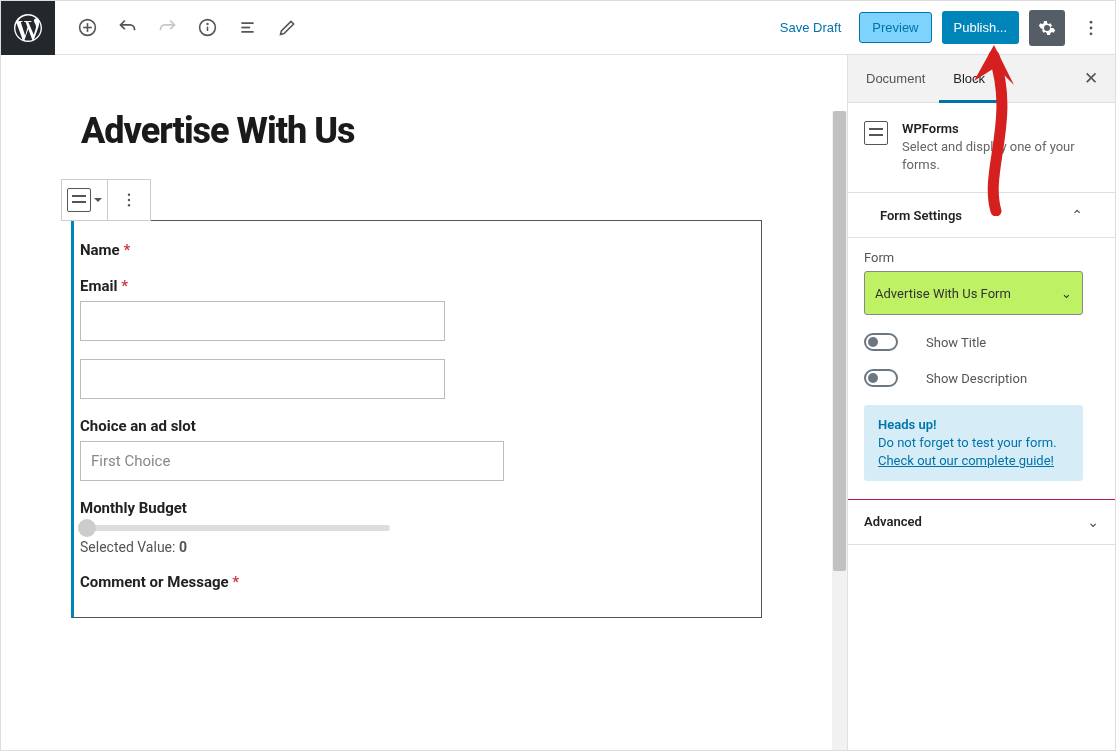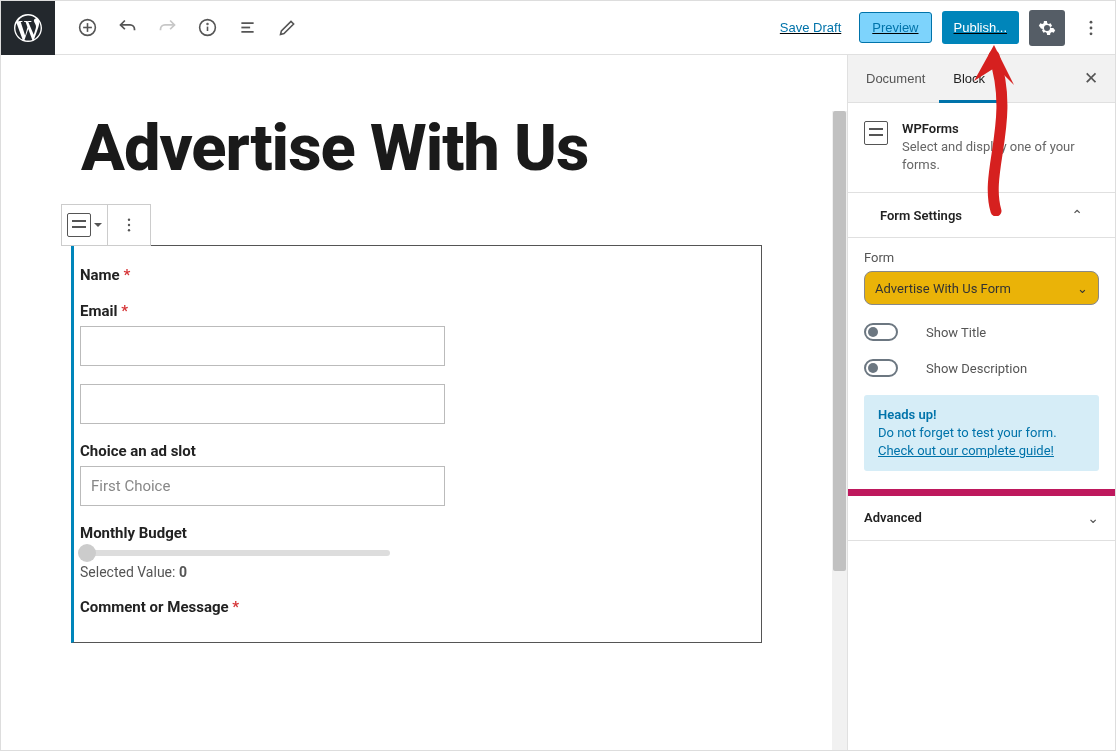--- a/index.html
+++ b/index.html
@@ -38,21 +38,21 @@
   }
   .tool-btn {
     width: 36px; height: 36px;
     display: flex; align-items: center; justify-content: center;
     border: none; background: transparent; cursor: pointer;
     color: #555;
   }
   .tool-btn.disabled { color: #c7c7c7; }
   .tool-btn svg { width: 21px; height: 21px; }
   .topbar-spacer { flex: 1; }
-  .top-actions { display: flex; align-items: center; gap: 10px; padding-right: 8px; text-decoration: underline; }
+  .top-actions { display: flex; align-items: center; gap: 10px; padding-right: 8px; }
   .save-draft {
     color: #0073aa; background: transparent; border: none;
     font-size: 13px; cursor: pointer; padding: 8px;
   }
   .preview-btn {
     border: 1.5px solid #0073aa; color: #0073aa; background: #7dd3fc;
     padding: 7px 12px; font-size: 13px; border-radius: 3px; cursor: pointer;
   }
   .publish-btn {
     border: none; background: #0085ba; color: #fff;
@@ -81,25 +81,25 @@
   }
   .scroll-track {
     position: absolute; right: 0; top: 56px; width: 15px; height: 640px;
     background: #f1f1f1;
   }
   .scroll-thumb {
     position: absolute; width: 13px; height: 460px; top: 0; left: 1px;
     background: #c1c1c1; border-radius: 2px;
   }
   .page-title {
-    font-size: 65px;
+    font-size: 36px;
     font-weight: 800;
     color: #1a1a1a;
     letter-spacing: -1px;
-    margin: 0 0 18px 0;
+    margin: 0 0 27px 0;
     padding: 0 10px;
   }
   .block-toolbar {
     display: flex; border: 1px solid #ccc; width: fit-content;
     background: #fff; margin-left: -10px; margin-bottom: -1px;
     position: relative; z-index: 2;
   }
   .block-toolbar-btn {
     width: 42px; height: 40px; border: none; background: #fff;
     display: flex; align-items: center; justify-content: center;
@@ -120,21 +120,21 @@
   .req { color: #d63638; }
   .name-row { display: flex; gap: 16px; }
   .name-col { display: flex; flex-direction: column; }
   .text-input {
     width: 175px; height: 40px; border: 1px solid #bbb;
     background: #fff; padding: 0 8px; font-size: 14px;
   }
   .text-input.wide { width: 365px; }
   .sublabel { font-size: 13px; color: #555; margin-top: 4px; }
   .select-display {
-    width: 365px; height: 40px; border: 1px solid #bbb;
+    width: 424px; height: 40px; border: 1px solid #bbb;
     display: flex; align-items: center; padding: 0 10px;
     color: #888; font-size: 15px;
   }
   .slider {
     width: 310px; height: 6px; background: #ddd; border-radius: 3px;
     position: relative; margin-top: 8px;
   }
   .slider-thumb {
     position: absolute; left: -2px; top: -6px;
     width: 18px; height: 18px; background: #ccc; border-radius: 50%;
@@ -181,25 +181,25 @@
   .block-icon::after { top: 12px; }
   .block-title { font-size: 13px; font-weight: 600; color: #222; }
   .block-help { font-size: 13px; color: #666; margin-top: 2px; line-height: 1.4; }
   .panel-header {
     display: flex; justify-content: space-between; align-items: center;
     padding: 14px 32px; border-bottom: 1px solid #e0e0e0;
     cursor: pointer;
   }
   .panel-title { font-size: 13px; font-weight: 600; color: #222; }
   .chevron { font-size: 14px; color: #555; }
-  .panel-body { padding: 12px 16px 18px 16px; border-bottom: 7px solid #be185d; }
+  .panel-body { padding: 12px 32px 18px 16px; border-bottom: 1px solid #be185d; }
   .panel-label { font-size: 13px; color: #555; display: block; margin-bottom: 6px; }
   .form-select {
-    width: 100%; height: 34px; border: 1px solid #888;
-    border-radius: 8px; background: #eab308; padding: 0 10px;
+    width: 100%; height: 44px; border: 1px solid #888;
+    border-radius: 3px; background: #bef264; padding: 0 10px;
     font-size: 13px; color: #333; display: flex; align-items: center;
     justify-content: space-between;
   }
   .toggle-row {
     display: flex; align-items: center; gap: 28px; margin-top: 18px;
   }
   .toggle {
     width: 34px; height: 18px; border: 2px solid #6c7781;
     border-radius: 10px; position: relative; background: #fff;
     cursor: pointer;

